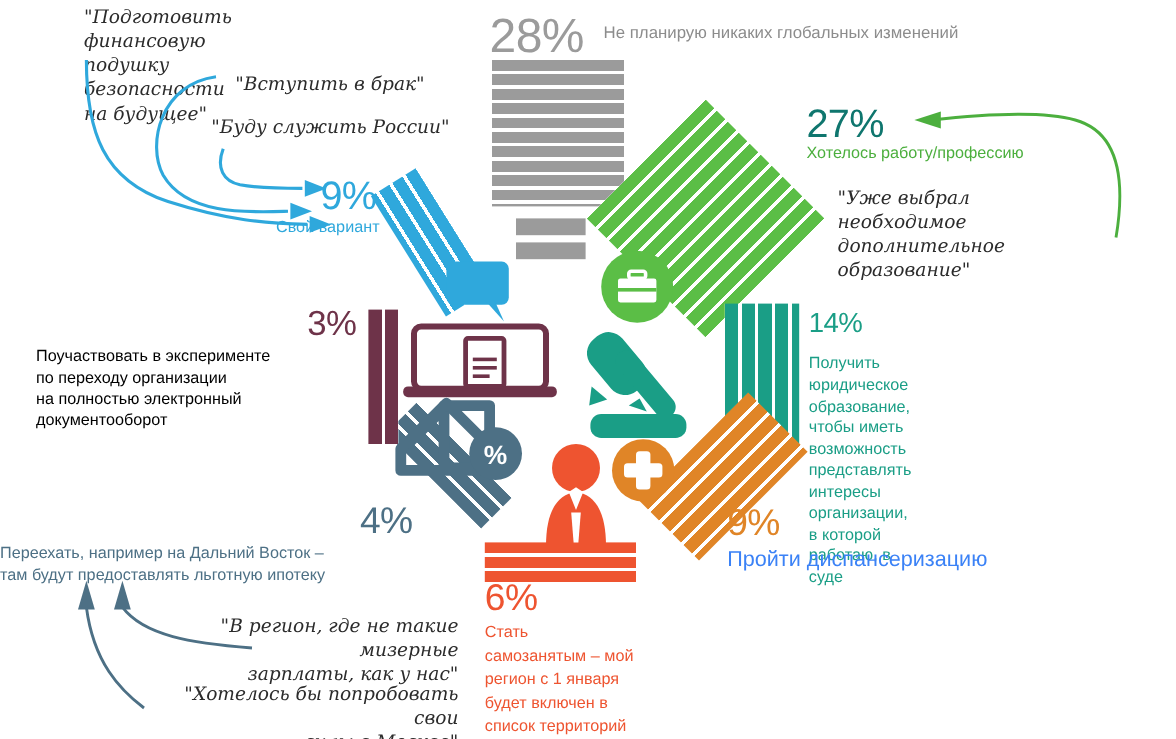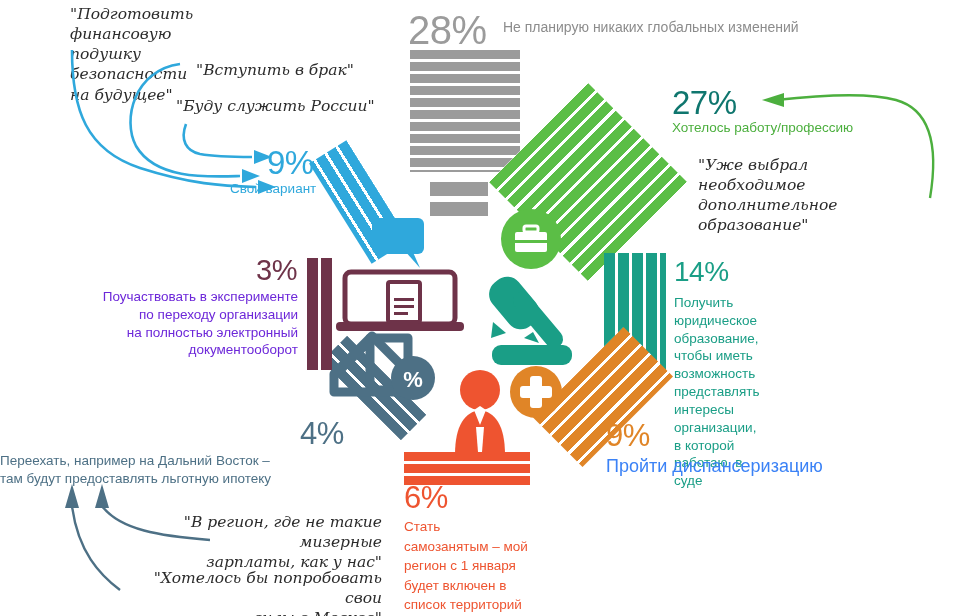--- a/index.html
+++ b/index.html
@@ -17,35 +17,35 @@
   .abs { position: absolute; }
 
   
   .pct {
     font-weight: normal;
     line-height: 1;
     letter-spacing: -0.5px;
   }
   .pct-28 { font-size: 40px; color: #9b9b9b; }
   .pct-27 { font-size: 33px; color: #0f766e; }
-  .pct-14 { font-size: 28px; color: #1A9E86; }
+  .pct-14 { font-size: 23px; color: #1A9E86; }
   .pct-9r  { font-size: 31px; color: #E08527; }
   .pct-6  { font-size: 31px; color: #EE5430; }
   .pct-4  { font-size: 31px; color: #4D7085; }
   .pct-3  { font-size: 29px; color: #6E3349; }
   .pct-9l { font-size: 33px; color: #2FA8DC; }
 
   .lab { font-size: 13.5px; line-height: 1.32; }
   .lab-gray  { color: #8c8c8c; font-size: 14px; }
   .lab-green { color: #4CAF3E; font-size: 13.5px; }
   .lab-teal  { color: #1A9E86; font-size: 13.5px; }
   .lab-orange{ color: #3b82f6; font-size: 18px; }
   .lab-red   { color: #EE5430; font-size: 13.5px; }
   .lab-slate { color: #4D7085; font-size: 13.5px; text-align: left; }
-  .lab-maroon{ color: #6d28d9; font-size: 13.5px; text-align: right; }
+  .lab-maroon{ color: #000000; font-size: 13.5px; text-align: left; }
   .lab-blue  { color: #2FA8DC; font-size: 13.5px; }
 
   .quote {
     font-family: "DejaVu Serif", serif;
     font-style: italic;
     font-size: 15.5px;
     line-height: 1.3;
   }
   .quote-dark  { color: #2b2b2b; }
 

